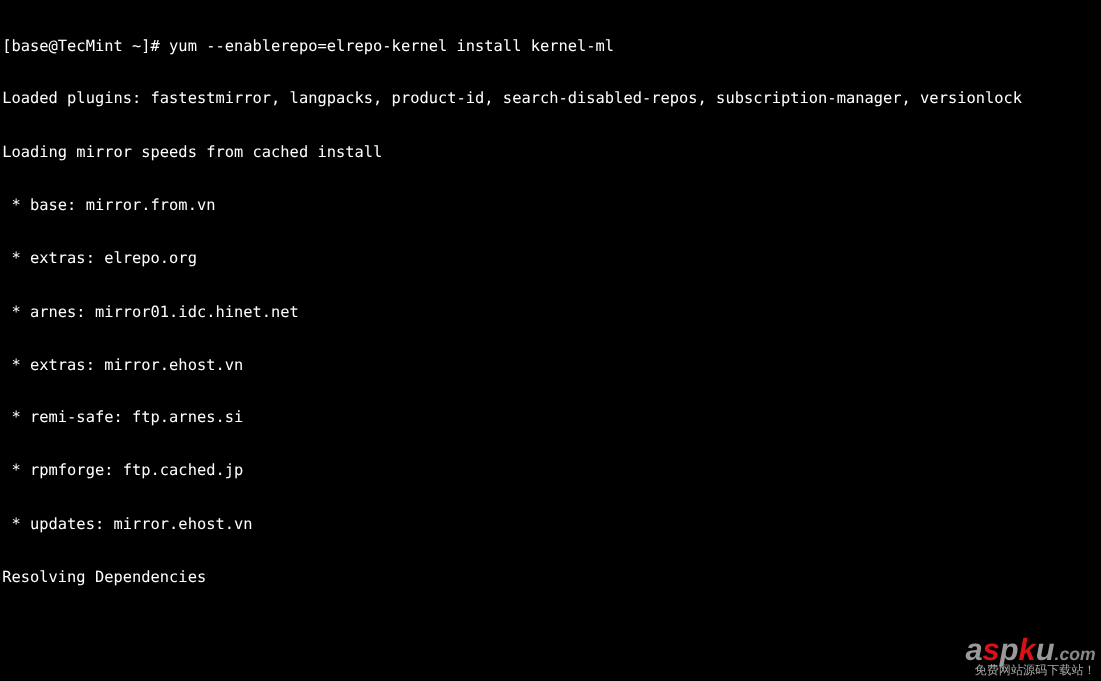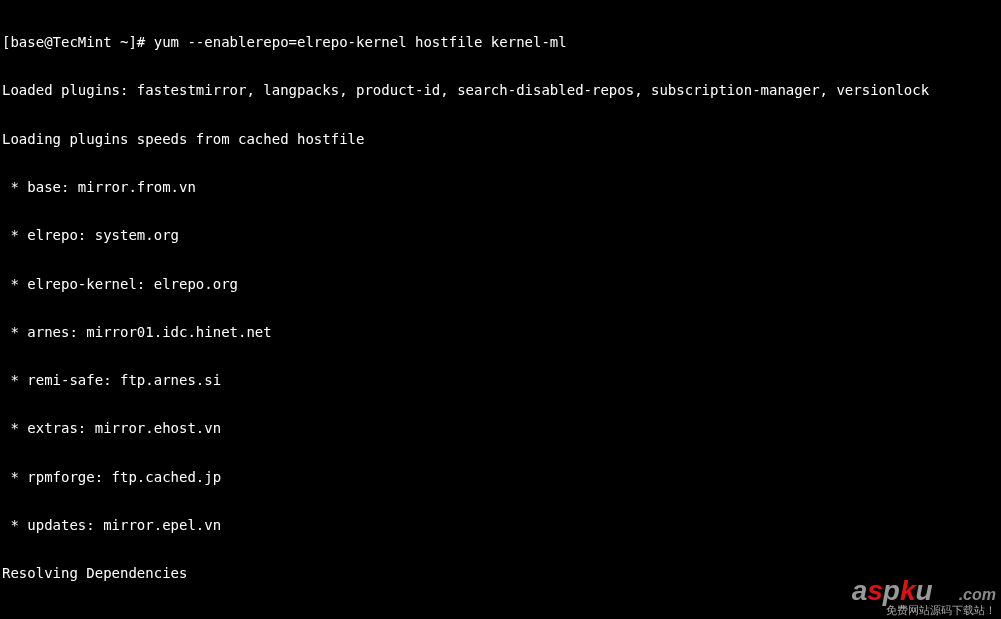--- a/index.html
+++ b/index.html
@@ -29,43 +29,42 @@
   }
   .watermark .brand {
     font-family: Arial, sans-serif;
     font-weight: bold;
     font-style: italic;
     font-size: 28px;
     letter-spacing: 0px;
   }
   .watermark .brand .grey { color: #999; }
   .watermark .brand .red { color: #d11; }
-  .watermark .brand .com { color: #888; font-size: 16px; font-style: italic; font-weight: bold; margin-left: 26px; }
+  .watermark .brand .com { color: #888; font-size: 16px; font-style: italic; font-weight: bold; }
   .watermark .tagline {
     font-family: Liberation Serif, serif;
     font-size: 11px;
     color: #aaa;
     margin-top: -3px;
   }
 </style>
 </head>
 <body>
 
 <div class="terminal">
-  <div class="line"><span>[base@TecMint ~]# </span><span>yum --enablerepo=elrepo-kernel hostfile kernel-ml</span></div>
+  <div class="line"><span>[base@TecMint ~]# </span><span>yum --enablerepo=elrepo-kernel install kernel-ml</span></div>
   <div class="line">Loaded plugins: fastestmirror, langpacks, product-id, search-disabled-repos, subscription-manager, versionlock</div>
-  <div class="line">Loading plugins speeds from cached hostfile</div>
+  <div class="line">Loading mirror speeds from cached install</div>
   <div class="line"> * base: mirror.from.vn</div>
-  <div class="line"> * elrepo: system.org</div>
-  <div class="line"> * elrepo-kernel: elrepo.org</div>
+  <div class="line"> * extras: elrepo.org</div>
   <div class="line"> * arnes: mirror01.idc.hinet.net</div>
+  <div class="line"> * extras: mirror.ehost.vn</div>
   <div class="line"> * remi-safe: ftp.arnes.si</div>
-  <div class="line"> * extras: mirror.ehost.vn</div>
   <div class="line"> * rpmforge: ftp.cached.jp</div>
-  <div class="line"> * updates: mirror.epel.vn</div>
+  <div class="line"> * updates: mirror.ehost.vn</div>
   <div class="line">Resolving Dependencies</div>
   
   
   
   
   
   
   
   
   

